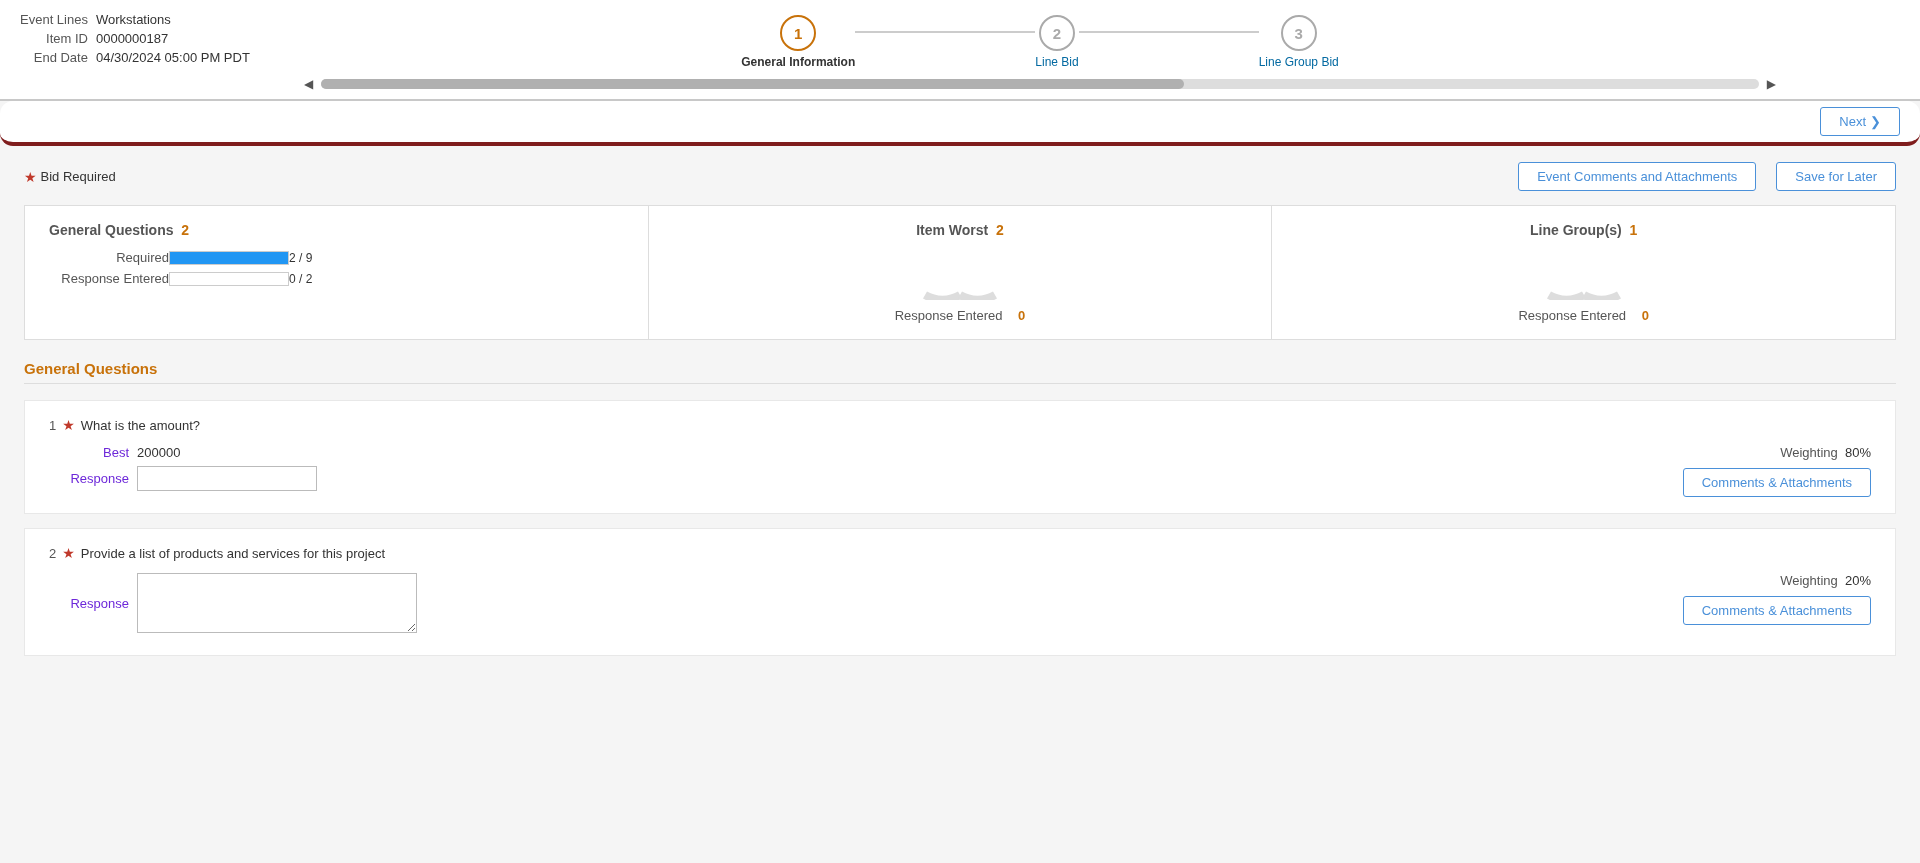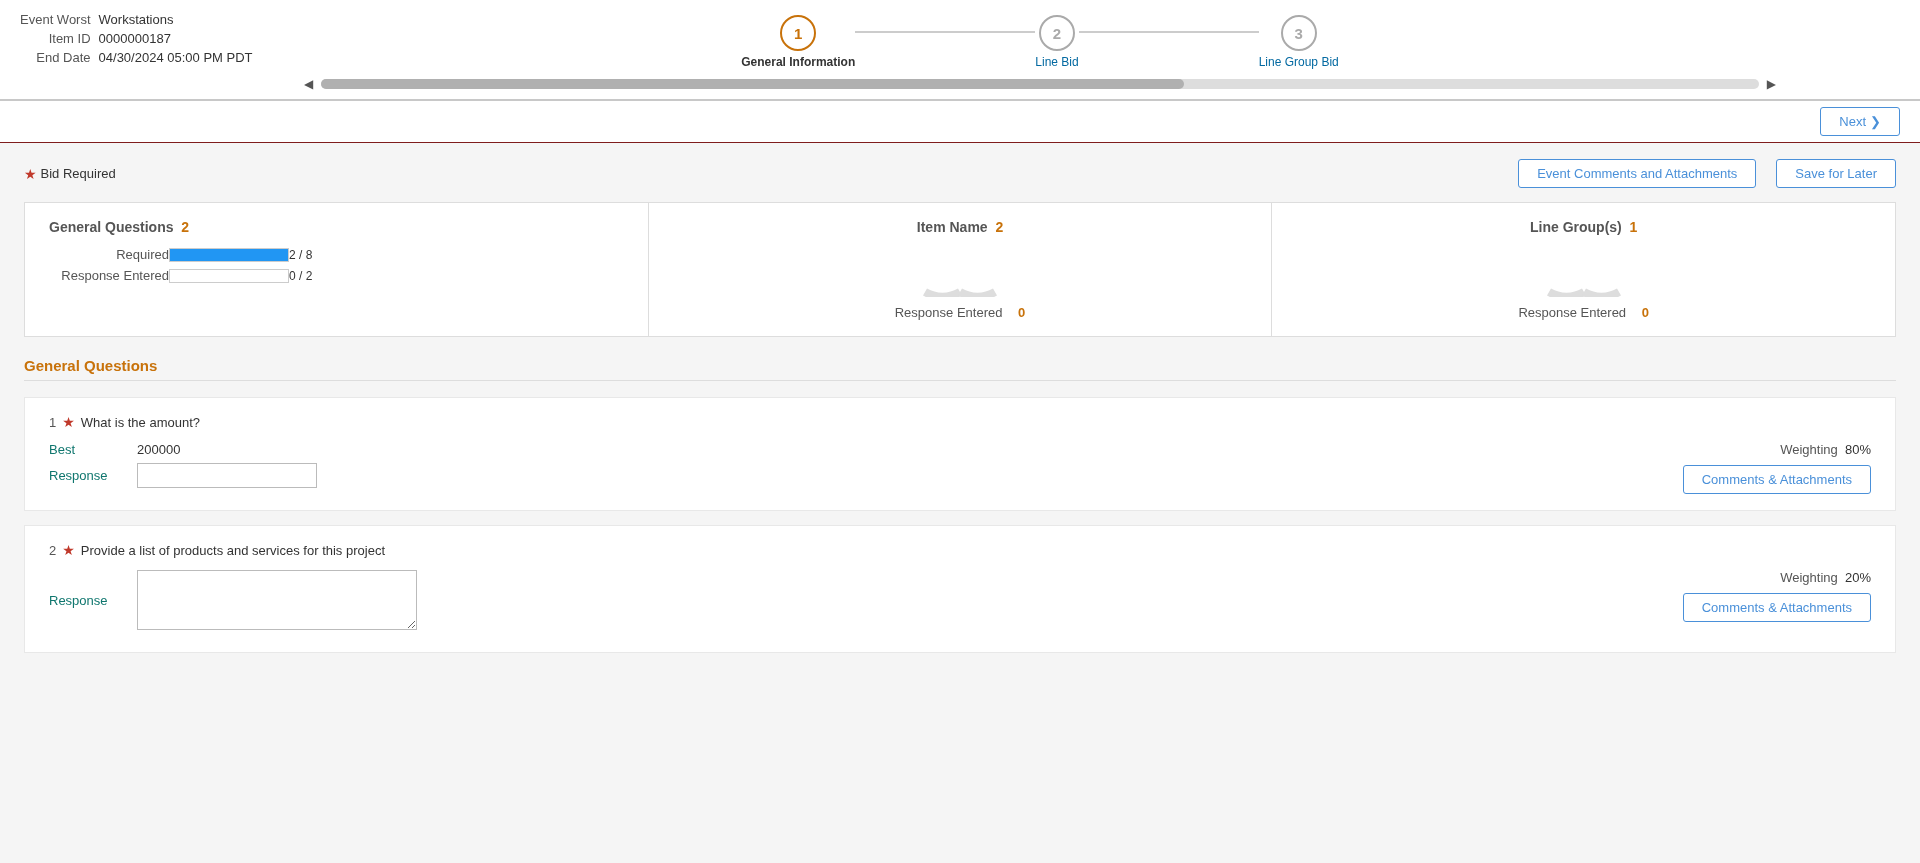--- a/index.html
+++ b/index.html
@@ -122,21 +122,22 @@
       color: #555;
       font-size: 12px;
       padding: 2px 4px;
     }
 
     .next-row {
       display: flex;
       justify-content: flex-end;
       padding: 6px 20px;
       background: #fff;
-      border-bottom: 1px solid #7f1d1d;
+      border-bottom: 4px solid #7f1d1d;
+      border-radius: 13px;
     }
 
     .btn {
       border: 1px solid #4a90d9;
       background: #fff;
       color: #4a90d9;
       padding: 6px 18px;
       cursor: pointer;
       font-size: 13px;
       border-radius: 3px;
@@ -289,21 +290,21 @@
     }
 
     .field-row {
       display: flex;
       align-items: center;
       gap: 8px;
       margin-bottom: 6px;
       font-size: 13px;
     }
 
-    .field-label { min-width: 80px; color: #0f766e; }
+    .field-label { min-width: 80px; text-align: right; color: #6d28d9; }
     .field-value { color: #333; }
 
     .weighting-row {
       font-size: 13px;
       color: #555;
     }
 
     .weighting-value { color: #333; }
 
     input[type="text"] {
@@ -324,21 +325,21 @@
   </style>
 </head>
 <body>
 
 <div class="page-header">
   <div class="header-content">
     <div class="event-info">
       <table>
         <tbody>
             <tr>
-          <td>Event Worst</td>
+          <td>Event Lines</td>
           <td>Workstations</td>
         </tr>
         <tr>
           <td>Item ID</td>
           <td>0000000187</td>
         </tr>
         <tr>
           <td>End Date</td>
           <td>04/30/2024 05:00 PM PDT</td>
         </tr>
@@ -400,34 +401,34 @@
     <div class="summary-card">
       <div class="card-title">
         <span>General Questions</span>
         &nbsp;<span class="card-count">2</span>
       </div>
       <div class="card-row">
         <span class="card-row-label">Required</span>
         <div class="progress-bar-container">
           <div class="progress-bar-fill" style="width: 100%;"></div>
         </div>
-        <span class="progress-text">2 / 8</span>
+        <span class="progress-text">2 / 9</span>
       </div>
       <div class="card-row">
         <span class="card-row-label">Response Entered</span>
         <div class="progress-bar-container">
           <div class="progress-bar-fill" style="width: 0%;"></div>
         </div>
         <span class="progress-text">0 / 2</span>
       </div>
     </div>
 
     <div class="summary-card center-card">
       <div class="card-title" style="text-align:center;">
-        <span>Item Name</span>
+        <span>Item Worst</span>
         &nbsp;<span class="card-count">2</span>
       </div>
       <div class="donut-container">
         <svg width="80" height="50" viewBox="0 0 80 50">
           <path d="M 40 45 A 35 35 0 0 1 5 45" fill="none" stroke="#ddd" stroke-width="8"></path>
           <path d="M 40 45 A 35 35 0 0 0 75 45" fill="none" stroke="#ddd" stroke-width="8"></path>
         </svg>
         <div class="response-label">
           <span>Response Entered</span>
           &nbsp;<span class="response-count">0</span>

